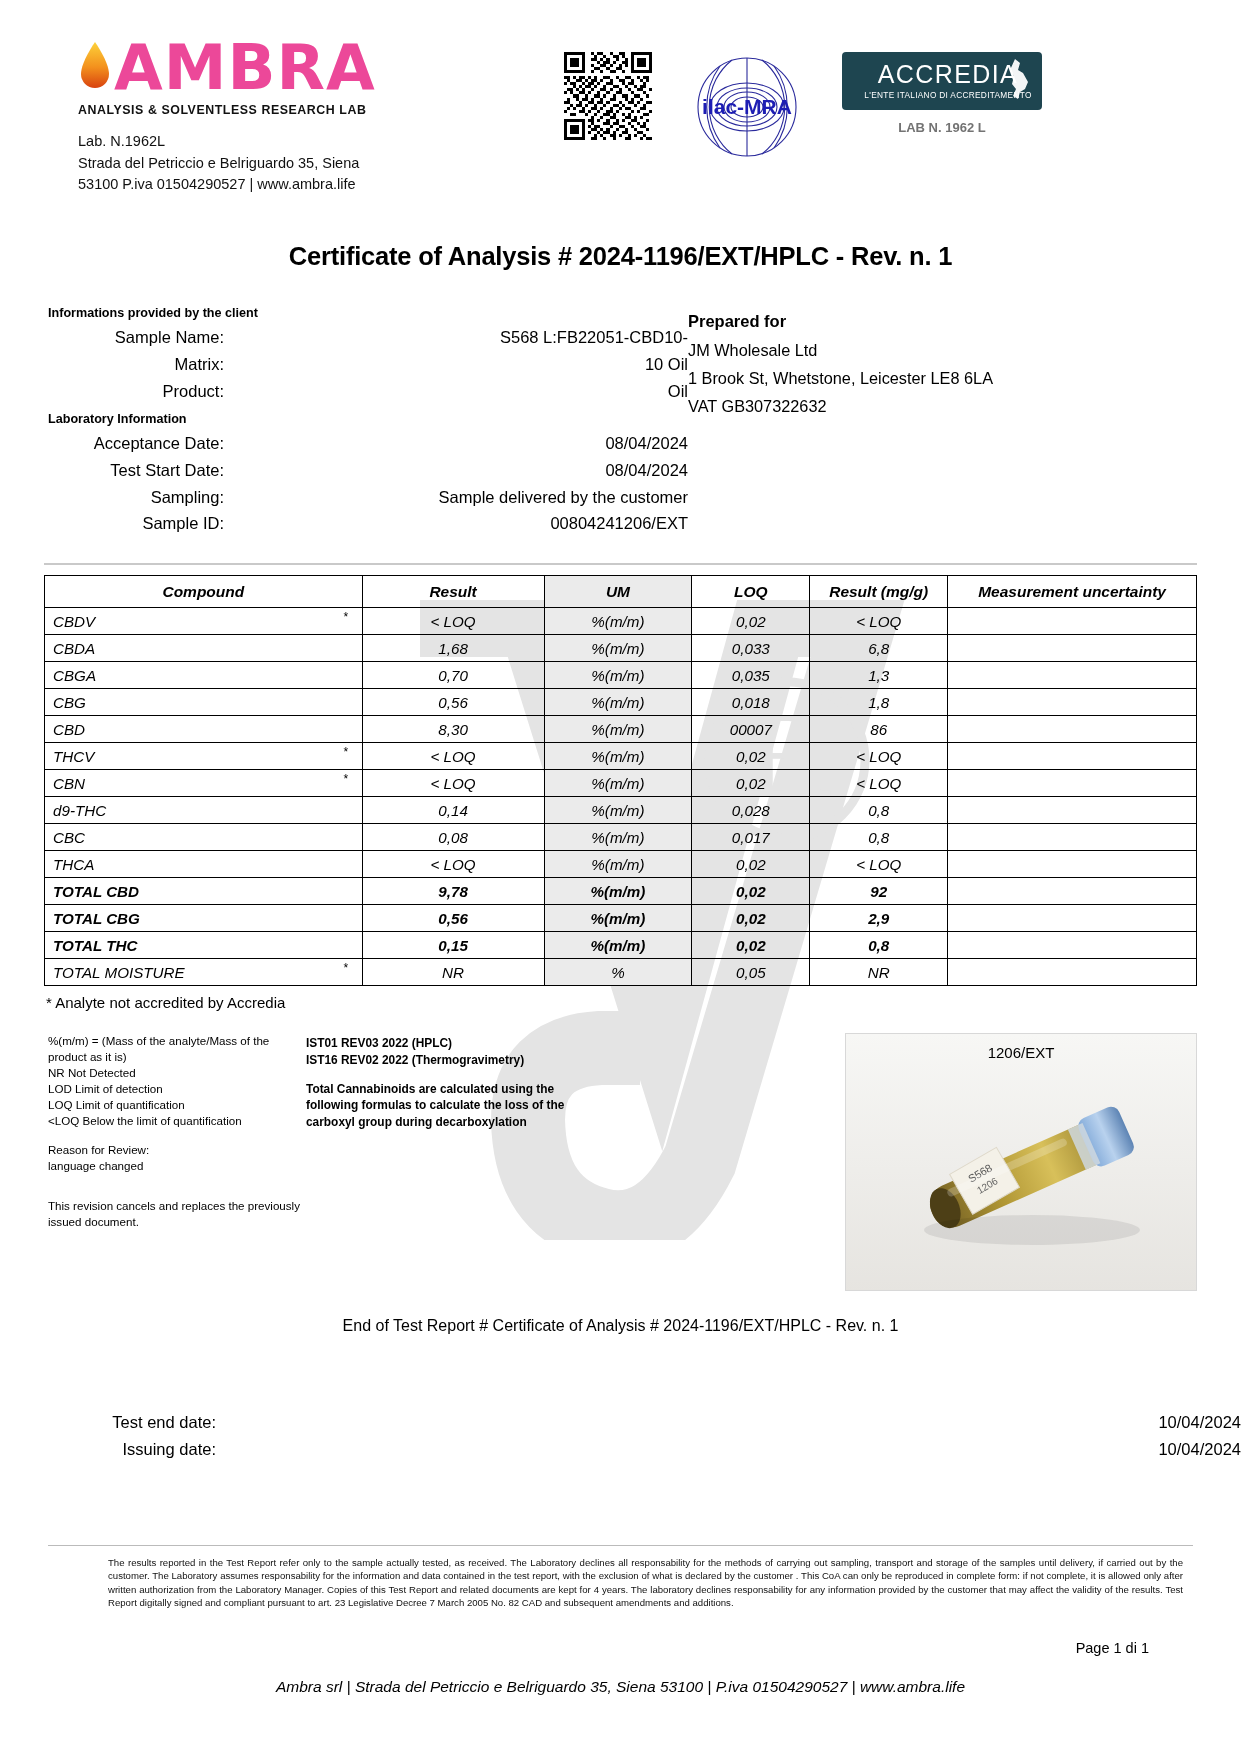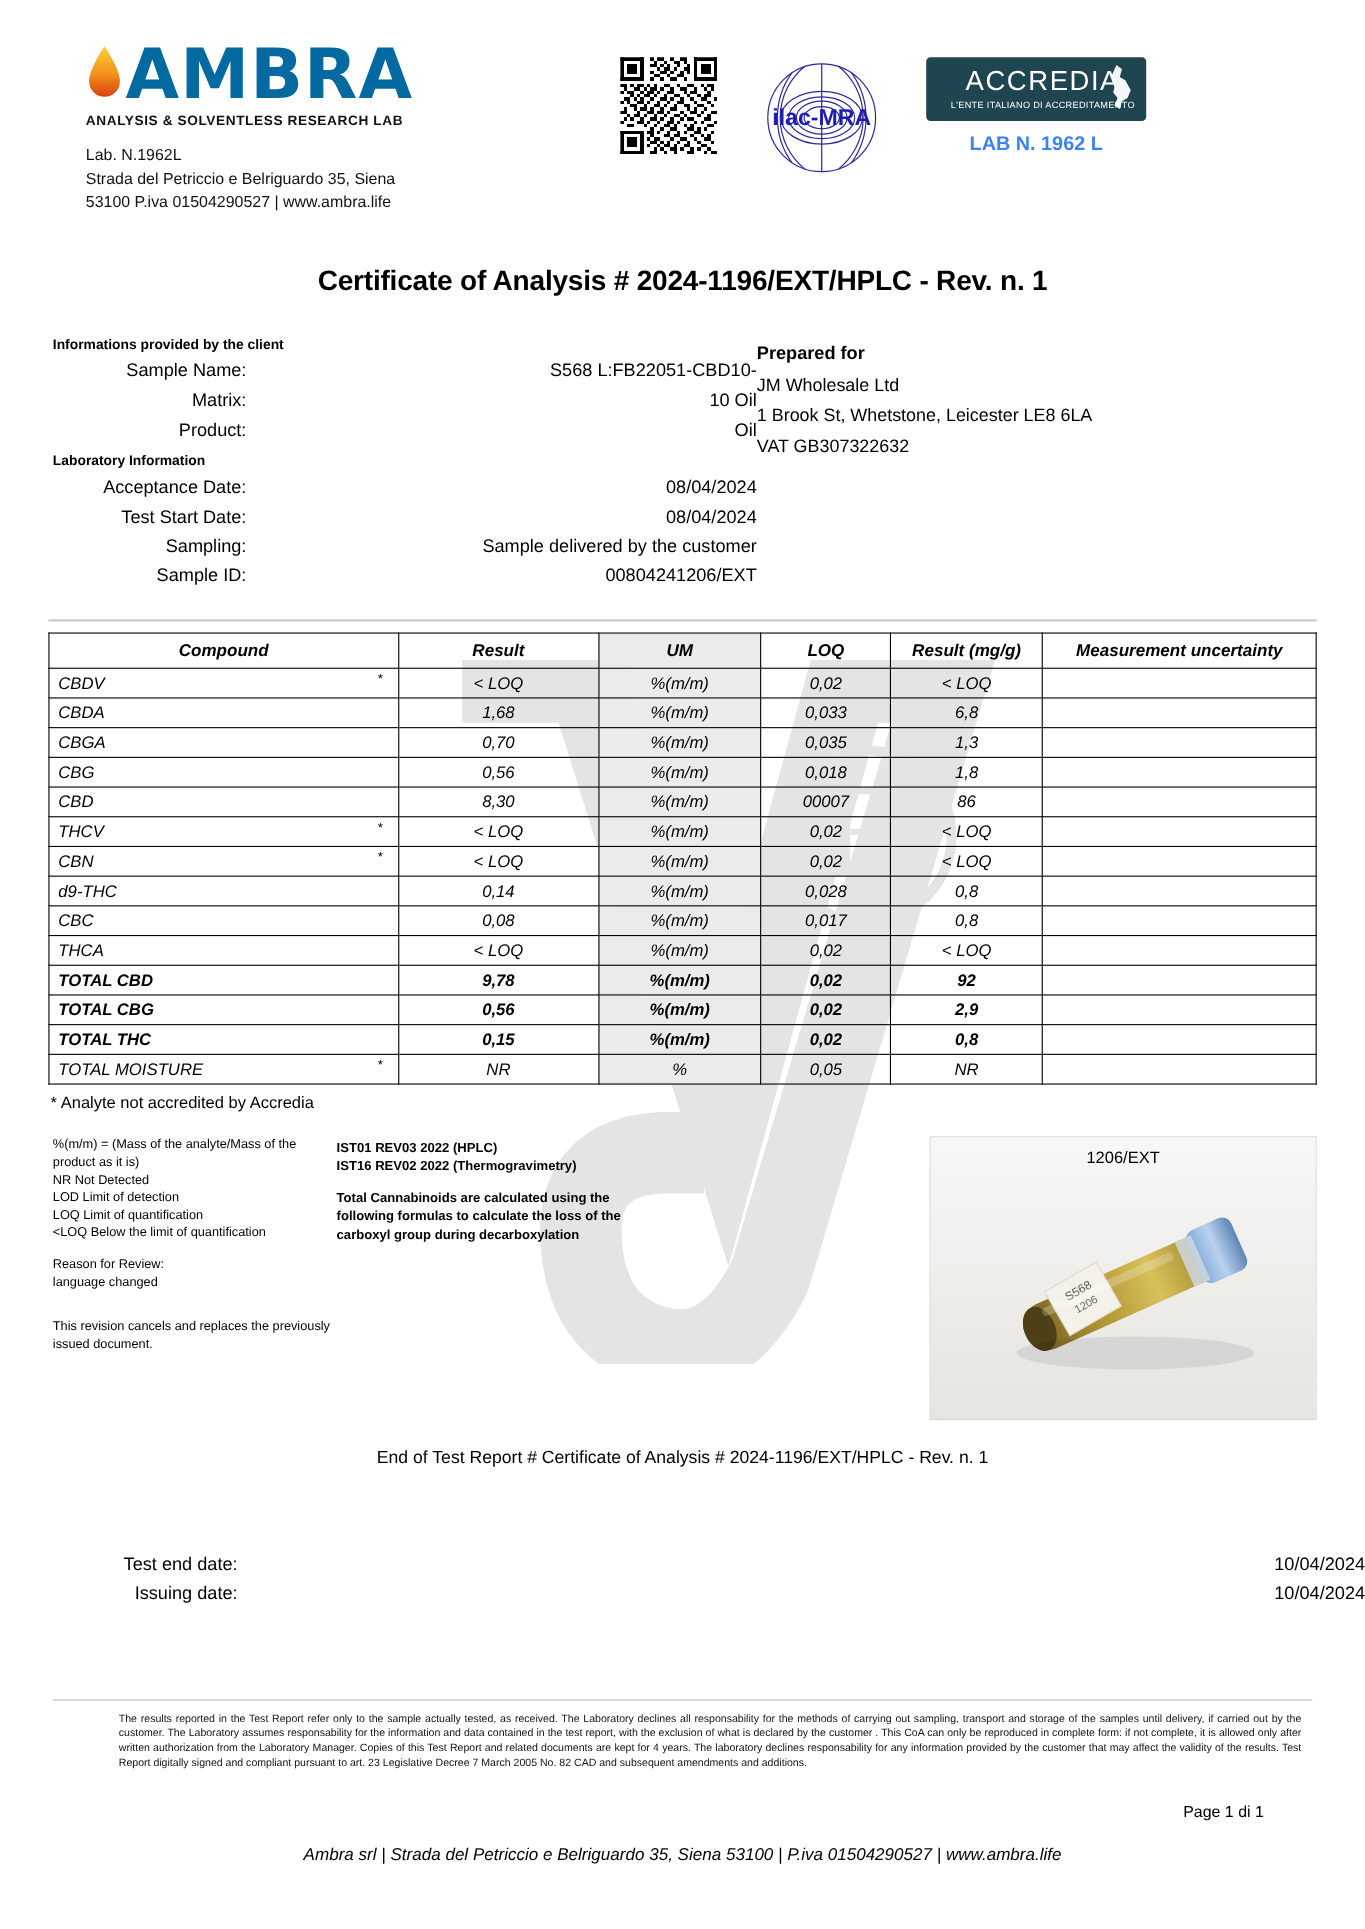--- a/index.html
+++ b/index.html
@@ -21,21 +21,21 @@
   }
 
   
   .header { position:relative; z-index:2; display:flex; align-items:flex-start; padding: 38px 70px 0 78px; }
   .brandblock { width: 420px; }
   .logo-row { display:flex; align-items:flex-end; }
   .drop { width: 34px; height: 52px; position: relative; margin-right: 2px; margin-bottom: 6px;}
   .logo-text {
     font-family: "DejaVu Sans", sans-serif;
     font-weight: bold; font-size: 63px; letter-spacing: 1px;
-    line-height: 0.95; color:#0369a1;
+    line-height: 0.95; color:#ec4899;
   }
   .logo-sub {
     font-family:"Liberation Sans", sans-serif;
     font-size: 12.4px; font-weight:bold; letter-spacing:0.55px;
     margin-top: 5px; color:#111; white-space:nowrap;
   }
   .labinfo { font-size: 14.5px; line-height: 1.5; margin-top: 14px; color:#111; }
   .labinfo div { white-space: nowrap; }
 
   .badges { display:flex; align-items:flex-start; gap:40px; margin-left: 66px; margin-top: 14px; }
@@ -43,21 +43,21 @@
   .ilac { width: 110px; height: 110px; position:relative; }
   .accredia-wrap { text-align:center; }
   .accredia {
     width: 200px; height: 58px; background:#1e4550; border-radius:4px;
     color:#fff; display:flex; flex-direction:column; justify-content:center;
     padding-left:12px; position:relative; overflow:hidden;
   }
   .accredia .a-main { font-size: 25px; letter-spacing:1.4px; line-height:1; font-family:"Liberation Sans",sans-serif; }
   .accredia .a-sub { font-size: 8.3px; letter-spacing:0.3px; margin-top:3px; }
   .accredia .boot { position:absolute; right:8px; top:6px; width:26px; height:44px; }
-  .accredia-lab { font-size: 18px; font-weight:bold; margin-top:10px; color:#3b82f6; }
+  .accredia-lab { font-size: 13px; font-weight:bold; margin-top:10px; color:#737373; }
 
   
   .doc-title {
     position:relative; z-index:2;
     text-align:center; font-size: 25.5px; font-weight:bold;
     margin-top: 46px; font-family:"Liberation Sans", sans-serif; letter-spacing:-0.2px;
   }
 
   
   .info { position:relative; z-index:2; display:flex; margin-top: 35px; padding: 0 64px 0 48px; }

